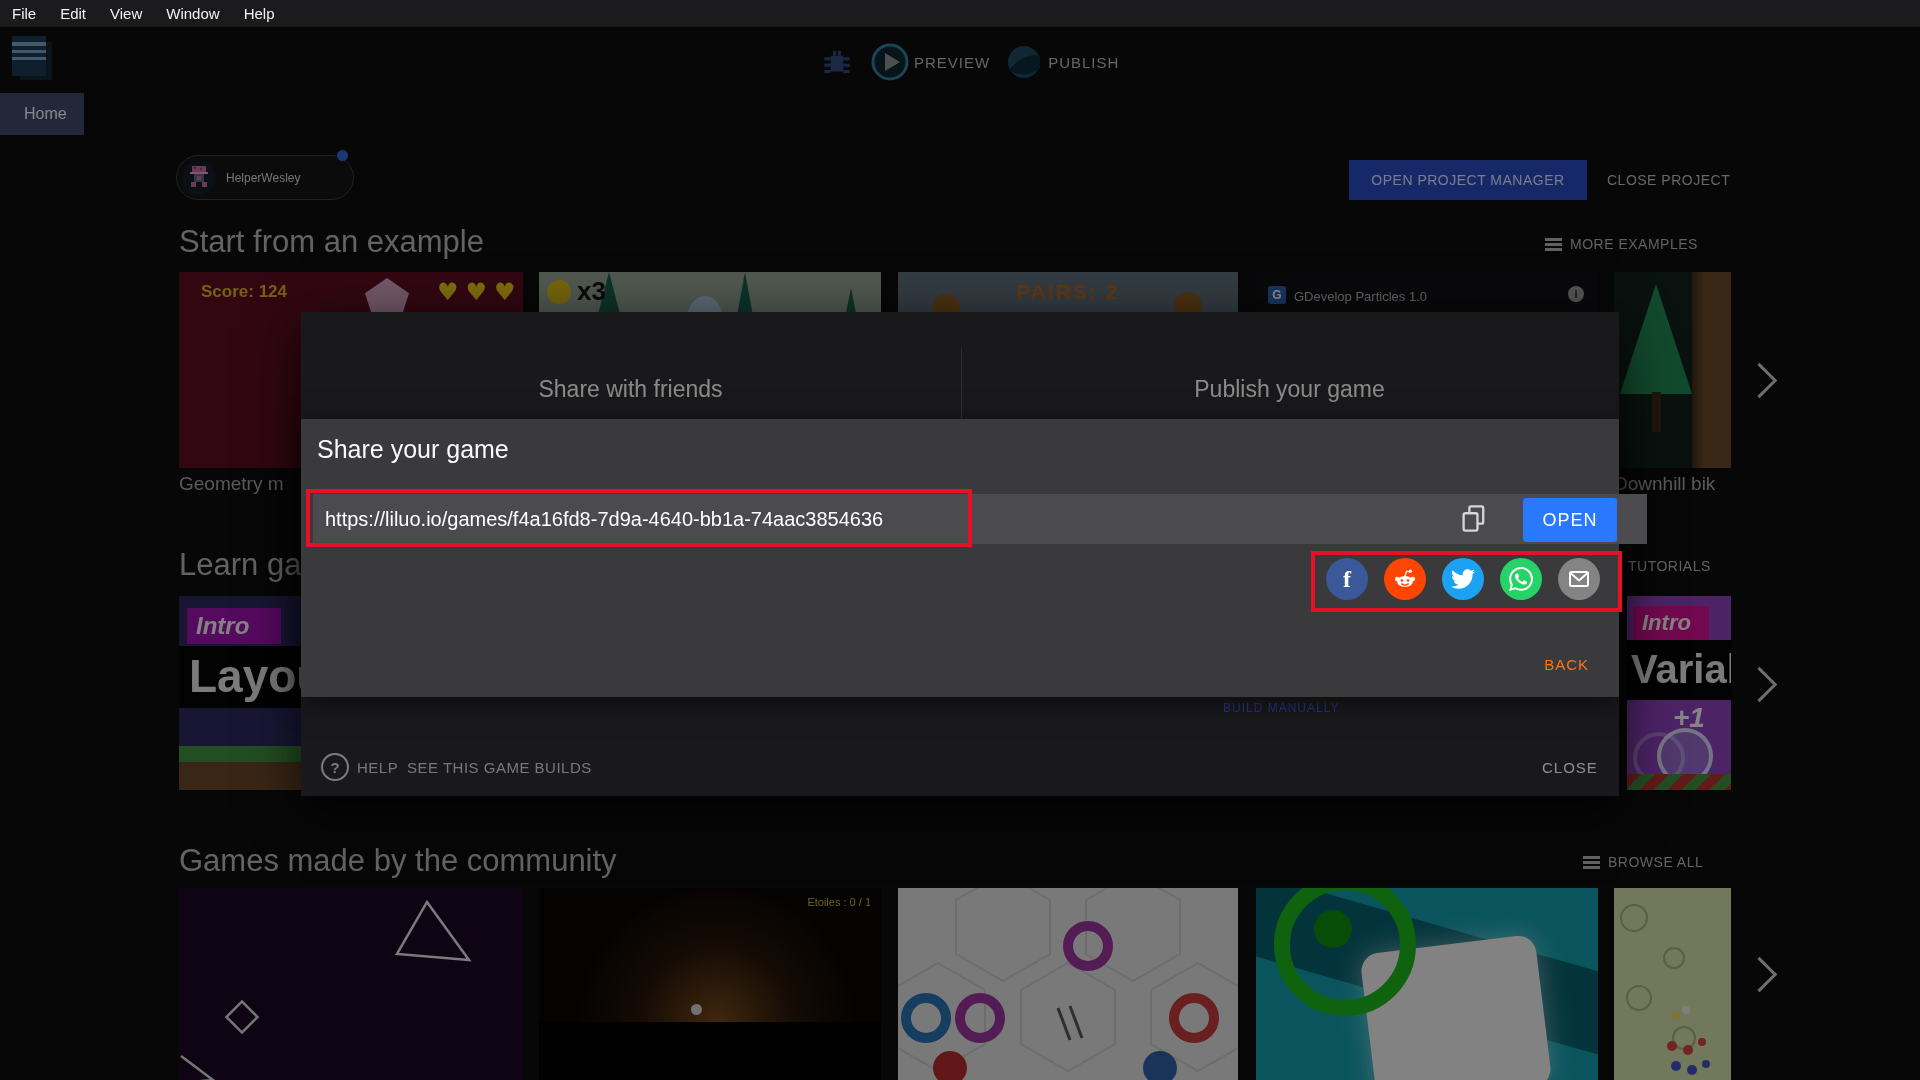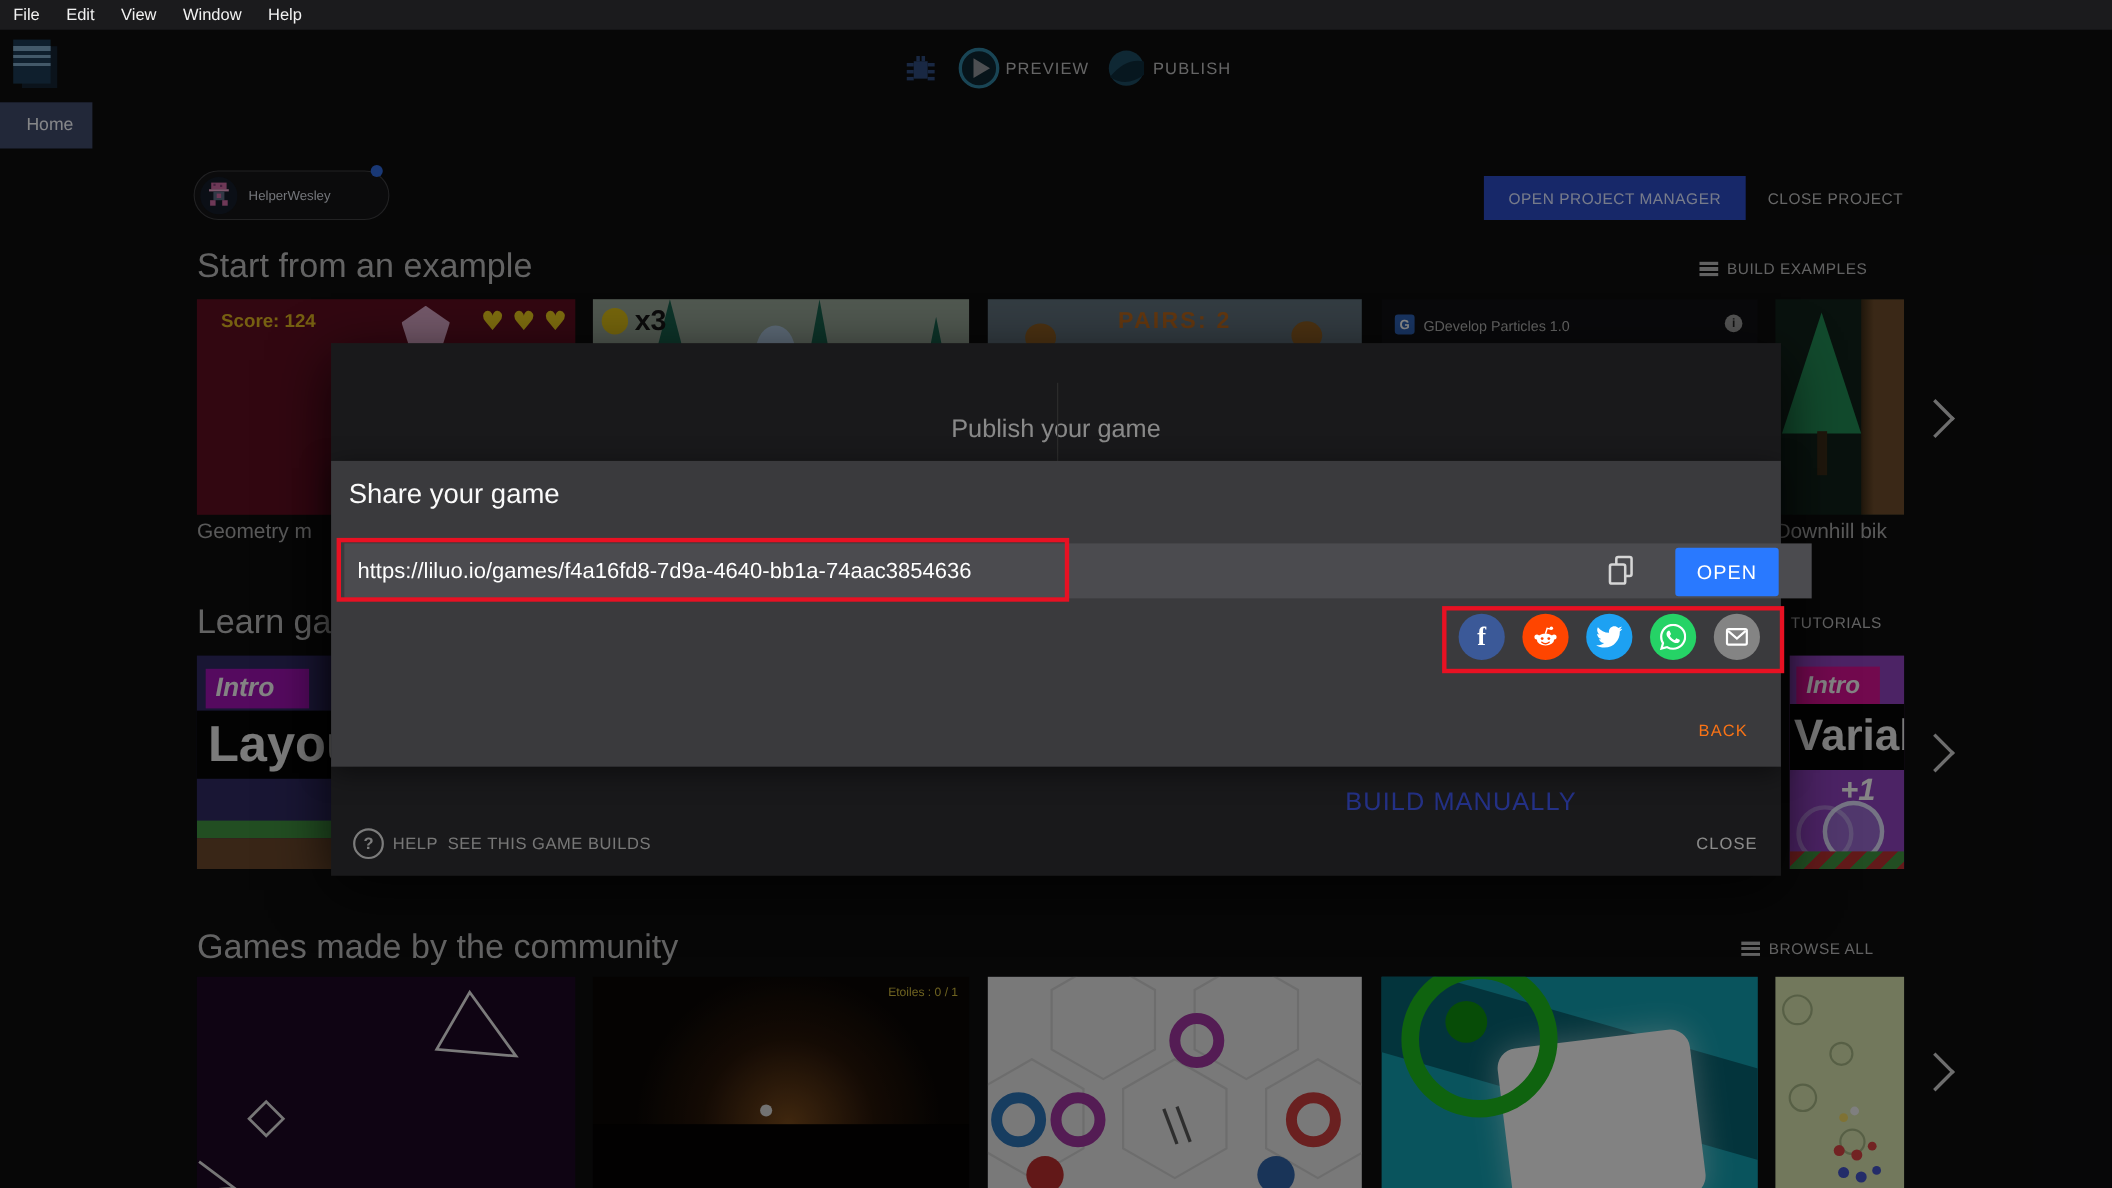--- a/index.html
+++ b/index.html
@@ -117,21 +117,21 @@
       <span class="chip-name">HelperWesley</span>
     </div>
     <div class="chip-dot"></div>
 
     <div class="opm">OPEN PROJECT MANAGER</div>
     <div class="closeproj">CLOSE PROJECT</div>
 
     <div class="h-section" style="left:179px;top:224px;">Start from an example</div>
     <div class="link-right" style="left:1545px;top:236px;">
       <div class="bars"></div>
-      <span>BUILD EXAMPLES</span>
+      <span>MORE EXAMPLES</span>
     </div>
 
     <div class="thumb" style="left:179px;top:272px;width:344px;height:196px;background:#5c0e1f;">
       <div class="abs" style="left:22px;top:10px;color:#d8b020;font-size:17px;font-weight:bold;">Score: 124</div>
       <div class="abs" style="left:186px;top:6px;width:44px;height:40px;background:#d2a0bf;clip-path:polygon(50% 0,100% 38%,82% 100%,18% 100%,0 38%);"></div>
       <div class="abs glyph" style="left:258px;top:6px;color:#e3c51d;font-size:24px;letter-spacing:7px;">♥♥♥</div>
     </div>
 
     <div class="thumb" style="left:539px;top:272px;width:342px;height:196px;background:#93a193;">
       <div class="tri" style="left:44px;top:0;border-left:26px solid transparent;border-right:26px solid transparent;border-bottom:100px solid #19604c;"></div>
@@ -257,25 +257,26 @@
         </g>
       </svg>
     </div>
     <div class="chev" style="left:1747px;top:962px;"></div>
   </div>
 
   <div class="overlay"></div>
 
   <div class="dialog">
     <div class="dlg-tabs">
+      <div class="dlg-tab">Share with friends</div>
       <div class="dlg-tab">Publish your game</div>
     </div>
     <div class="tab-divider"></div>
 
-    <div class="dlg-bottom-text" style="left: 922px; top: 403px; font-size: 23px; letter-spacing: 1px; color: rgb(61, 82, 224);">BUILD MANUALLY</div>
+    <div class="dlg-bottom-text" style="left: 922px; top: 389px; font-size: 12px; letter-spacing: 1px; color: rgb(61, 82, 224);">BUILD MANUALLY</div>
 
     <div class="helpcircle">?</div>
     <div class="dlg-bottom-text" style="left:56px;top:447px;color:#c6c6c6;">HELP</div>
     <div class="dlg-bottom-text" style="left:106px;top:447px;color:#c6c6c6;">SEE THIS GAME BUILDS</div>
     <div class="dlg-bottom-text" style="left:1241px;top:447px;color:#e8e8e8;letter-spacing:1px;">CLOSE</div>
 
     <div class="dlg-overlay"></div>
 
     <div class="card">
       <div class="card-title">Share your game</div>

